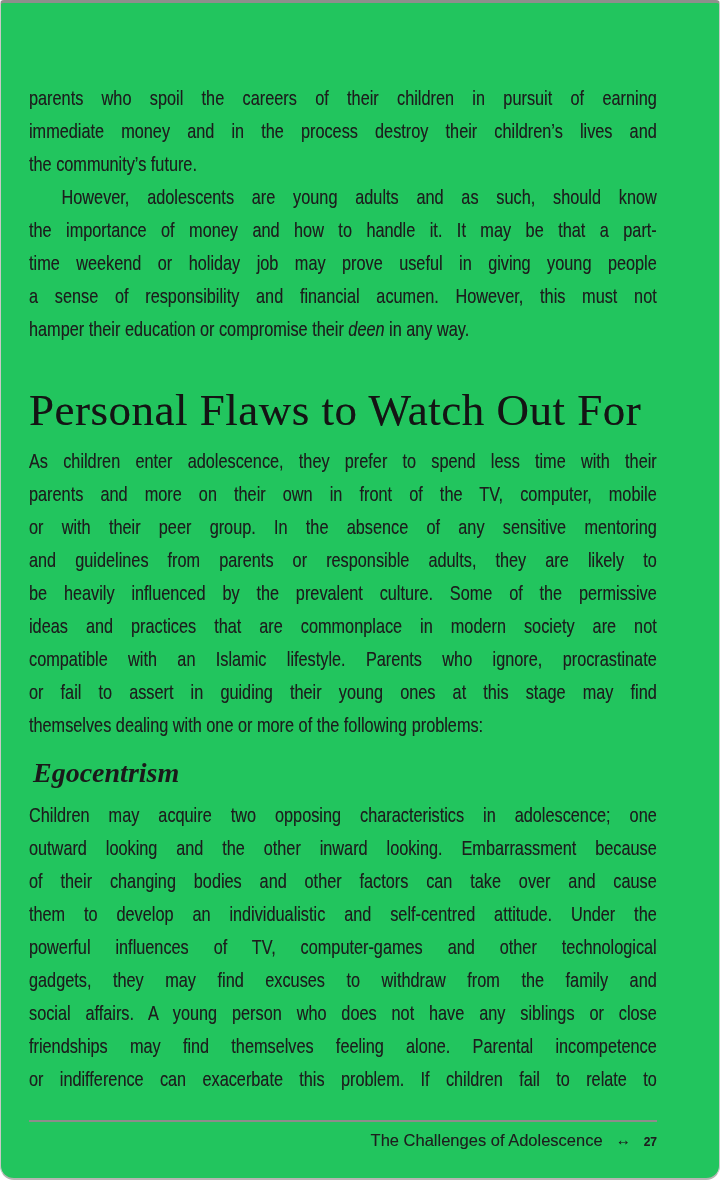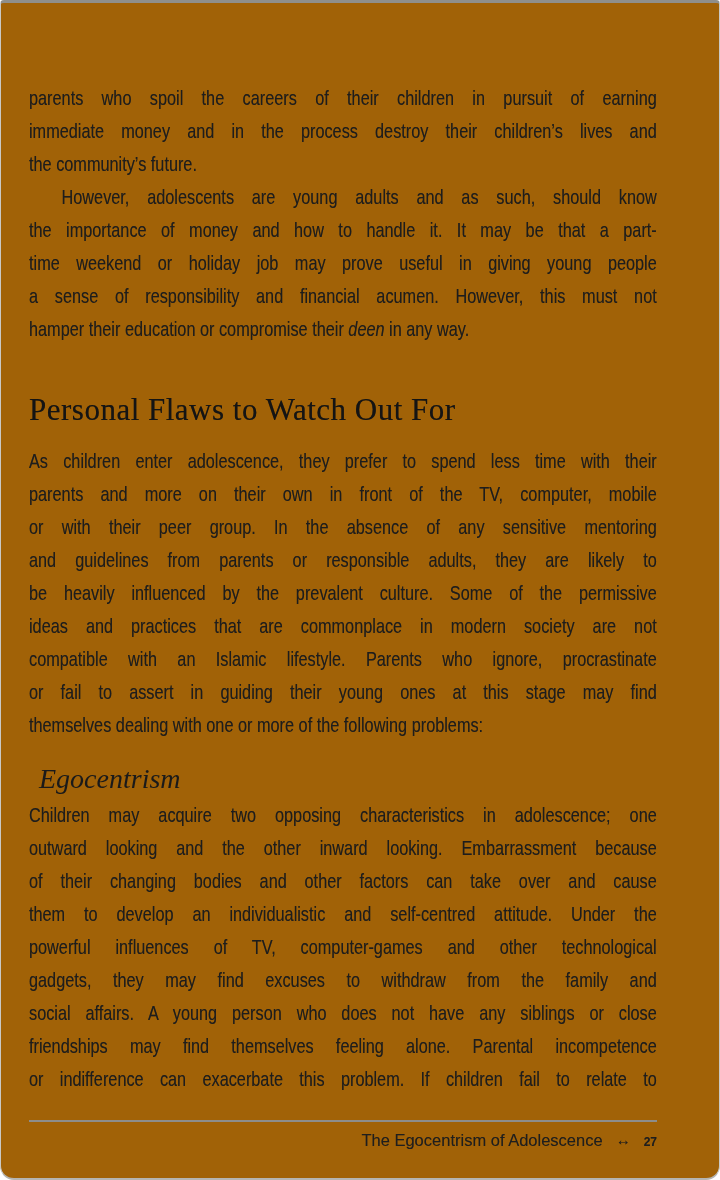--- a/index.html
+++ b/index.html
@@ -1,21 +1,21 @@
 <!DOCTYPE html>
 <html><head>
 <meta charset="utf-8">
 <style>
   html, body { margin: 0; padding: 0; background: #ffffff; }
   .page {
     position: relative;
     width: 720px;
     height: 1180px;
     box-sizing: border-box;
-    background: #a16207;
+    background: #22c55e;
     border: 1px solid #c9c9c6;
     border-top: 3px solid #8f8f8c;
     border-bottom: 2px solid #b5b5b2;
     border-radius: 4px 4px 14px 14px;
     font-family: "Liberation Sans", sans-serif;
     color: #1e1e1e;
     overflow: hidden;
   }
   
   .para {
@@ -34,36 +34,36 @@
   .line-last { text-align-last: left; }
   .para.indent .line:first-child { text-indent: 42px; }
   .body-text { position: absolute; top: 78px; left: 28px; width: 628px; }
   .heading {
     position: absolute;
     top: 384px;
     left: 28px;
     margin: 0;
     font-family: "Liberation Serif", serif;
     font-weight: 400;
-    font-size: 31px;
+    font-size: 45px;
     line-height: 46px;
     color: #141414;
     white-space: nowrap;
     letter-spacing: 0.5px;
     text-shadow: 0 0 0.5px rgba(20,20,20,0.5);
   }
   .pos-p3 { position: absolute; top: 441px; left: 28px; }
   .subheading {
     position: absolute;
     top: 748px;
     left: 28px;
-    margin: 10px;
+    margin: 4px;
     font-family: "Liberation Serif", serif;
     font-style: italic;
-    font-weight: 400;
+    font-weight: 700;
     font-size: 28px;
     line-height: 36px;
     color: #1a1a1a;
   }
   .pos-p4 { position: absolute; top: 795px; left: 28px; }
   .footer-rule {
     position: absolute;
     left: 28px;
     right: 62px;
     top: 1117px;
@@ -129,18 +129,18 @@
       <div class="line">powerful influences of TV, computer-games and other technological</div>
       <div class="line">gadgets, they may find excuses to withdraw from the family and</div>
       <div class="line">social affairs. A young person who does not have any siblings or close</div>
       <div class="line">friendships may find themselves feeling alone. Parental incompetence</div>
       <div class="line">or indifference can exacerbate this problem. If children fail to relate to</div>
     </div>
 
   <div class="footer-rule"></div>
 
   <div class="footer">
-    <span class="footer-title">The Egocentrism of Adolescence</span>
+    <span class="footer-title">The Challenges of Adolescence</span>
     <span class="footer-sep">↔</span>
     <span class="footer-num">27</span>
   </div>
 
 </div>
 
 </body></html>

